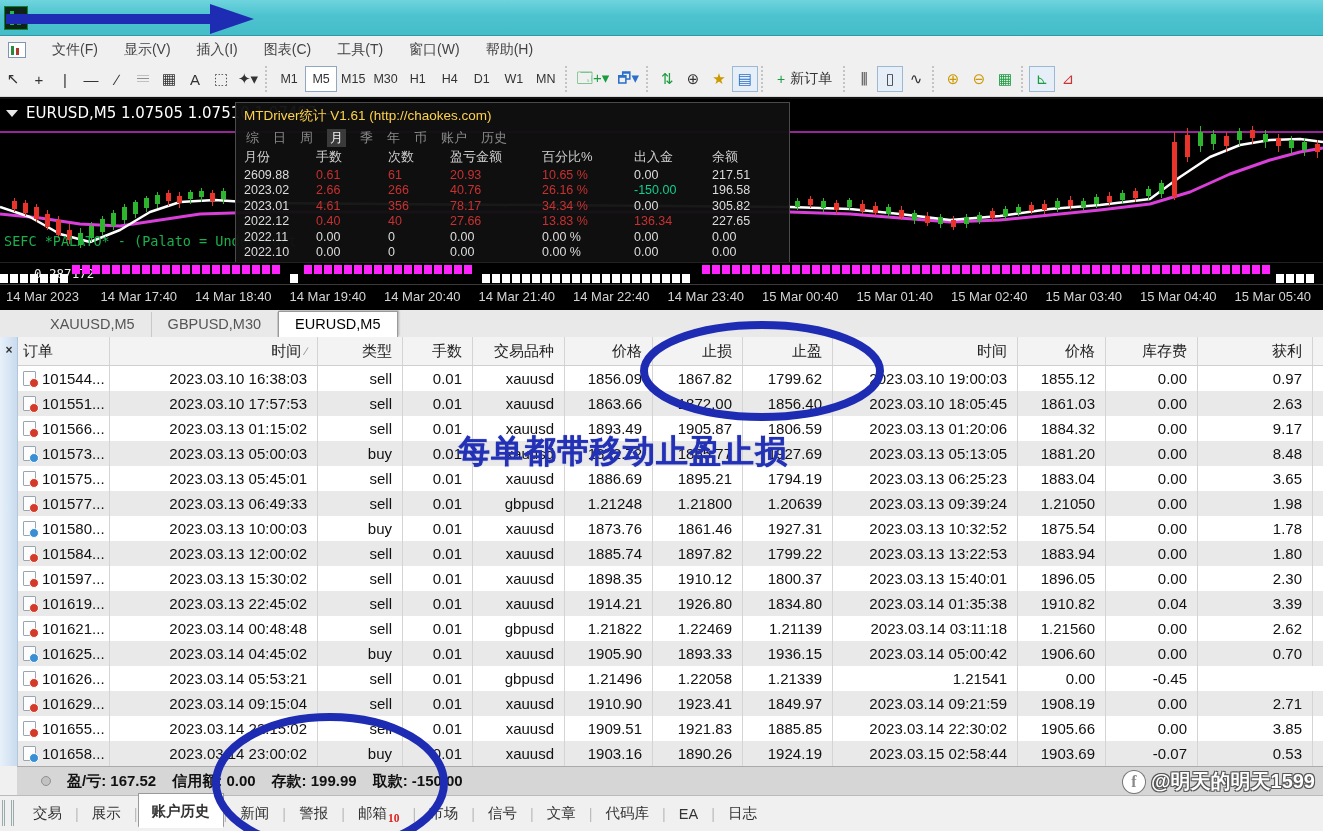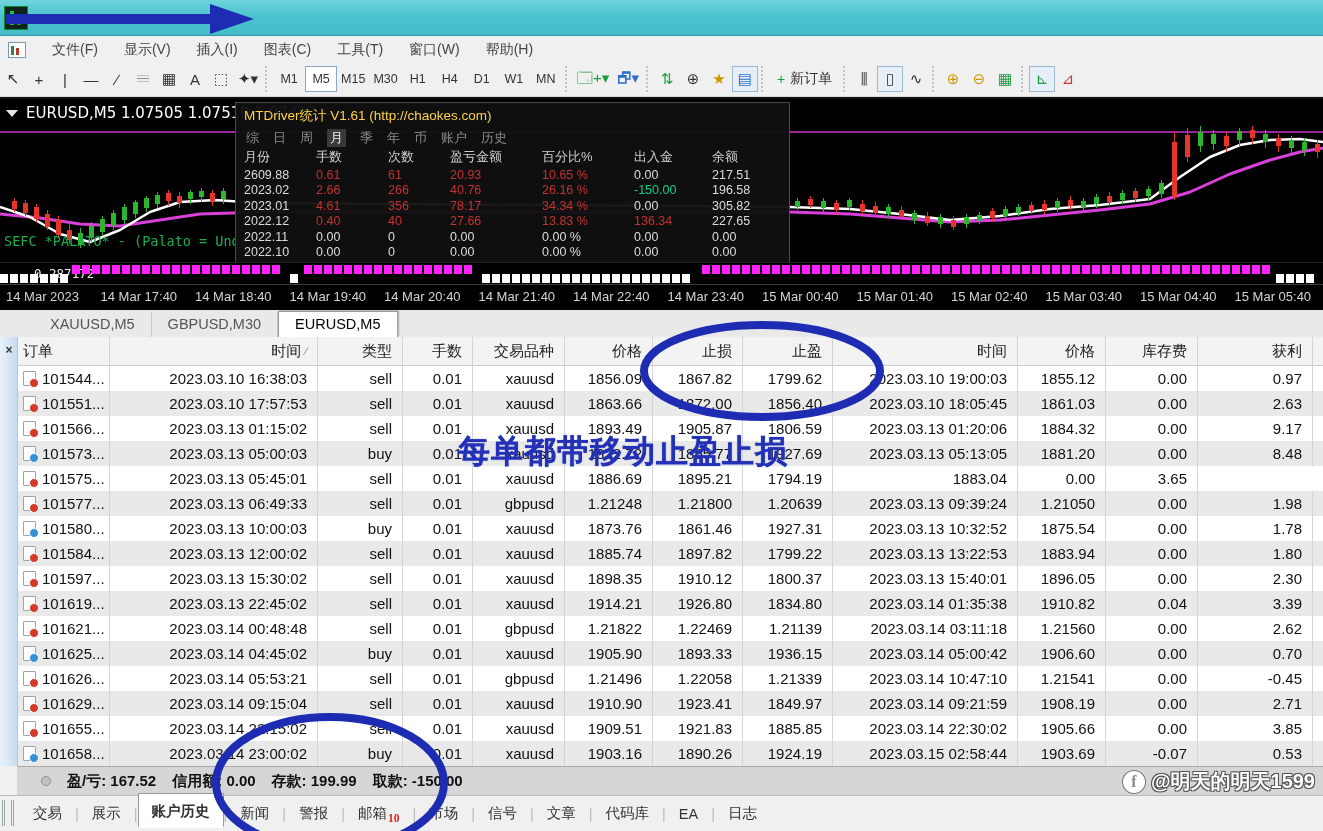--- a/index.html
+++ b/index.html
@@ -780,20 +780,23 @@
           <div class="hcell">
             <span>1886.69</span>
           </div>
           <div class="hcell">
             <span>1895.21</span>
           </div>
           <div class="hcell">
             <span>1794.19</span>
           </div>
           <div class="hcell">
+            <span>2023.03.13 06:25:23</span>
+          </div>
+          <div class="hcell">
             <span>1883.04</span>
           </div>
           <div class="hcell">
             <span>0.00</span>
           </div>
           <div class="hcell">
             <span>3.65</span>
           </div>
         </div>
         <div class="hrow">
@@ -1087,23 +1090,20 @@
             <span>gbpusd</span>
           </div>
           <div class="hcell">
             <span>1.21496</span>
           </div>
           <div class="hcell">
             <span>1.22058</span>
           </div>
           <div class="hcell">
             <span>1.21339</span>
-          </div>
-          <div class="hcell">
-            <span>2023.03.14 10:47:10</span>
           </div>
           <div class="hcell">
             <span>1.21541</span>
           </div>
           <div class="hcell">
             <span>0.00</span>
           </div>
           <div class="hcell">
             <span>-0.45</span>
           </div>

